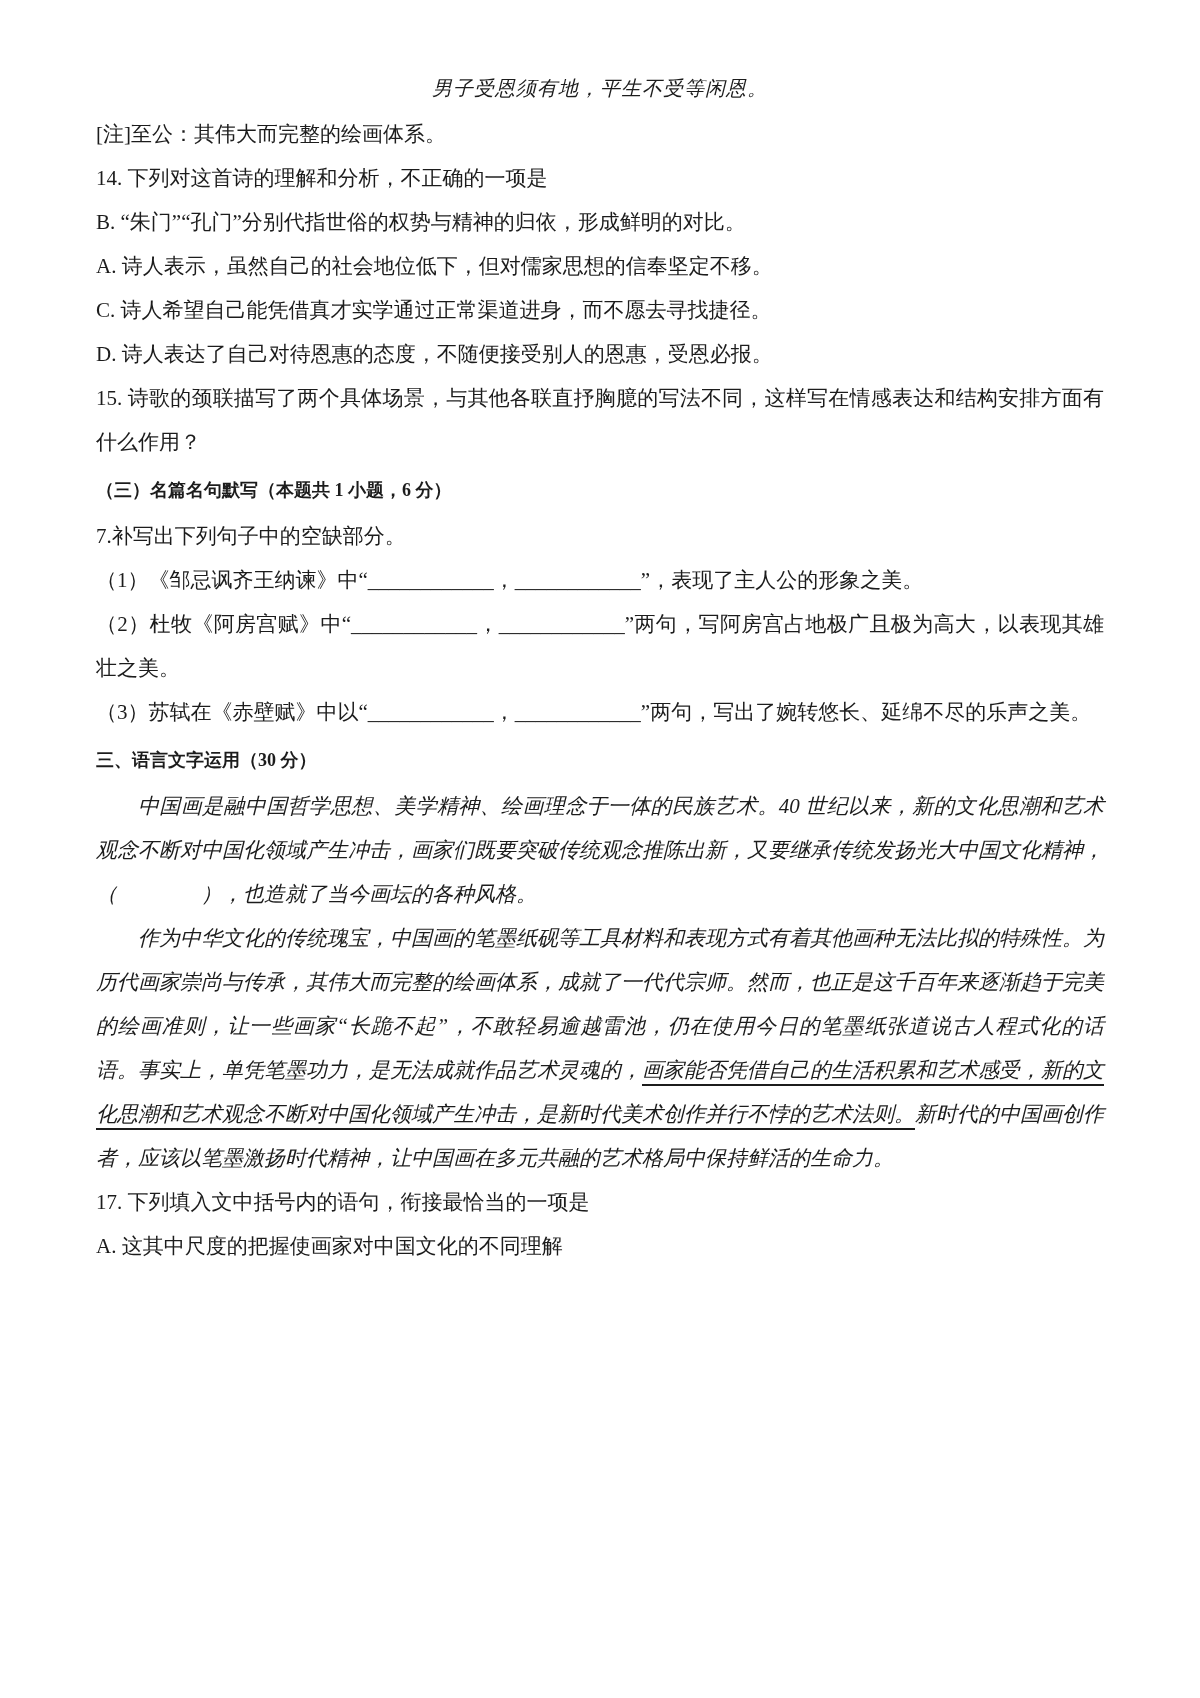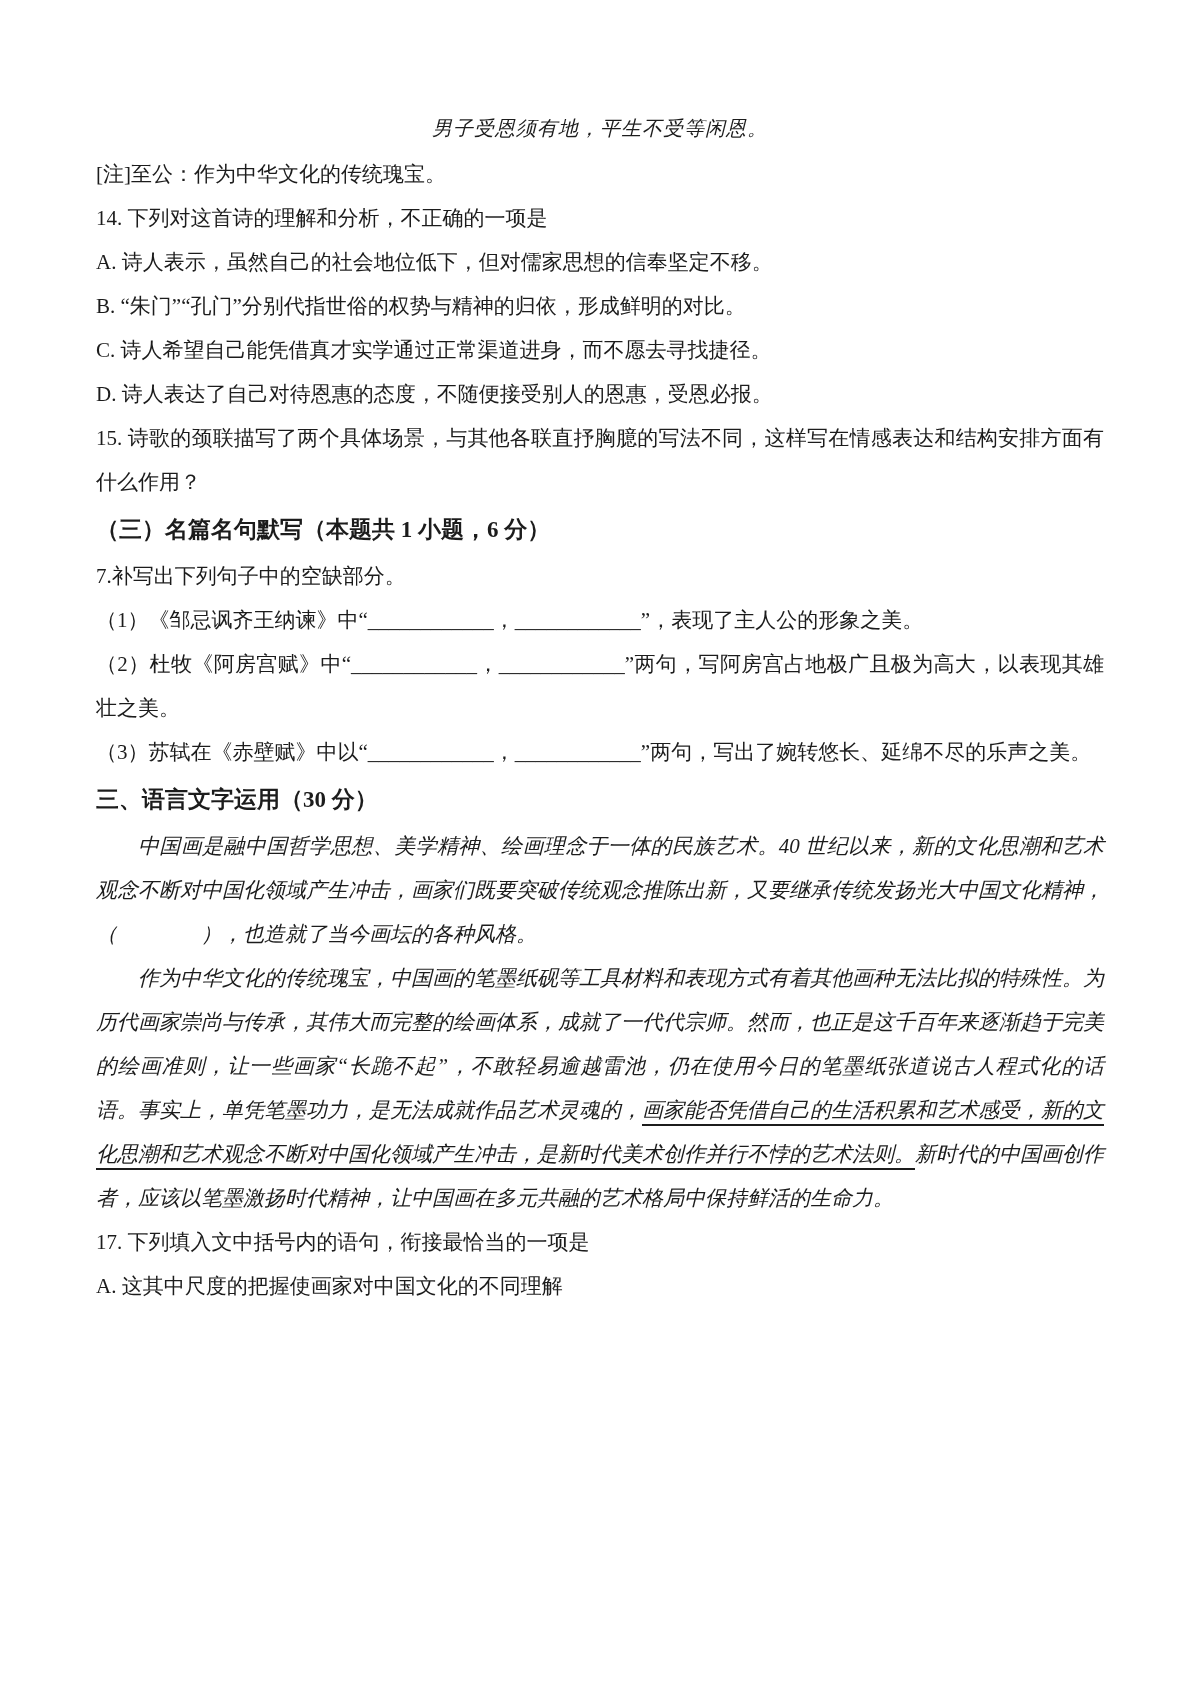--- a/index.html
+++ b/index.html
@@ -7,21 +7,21 @@
     padding: 0;
     background: #ffffff;
   }
   .page {
     position: relative;
     width: 1200px;
     height: 1698px;
     margin: 0 auto;
     background: #ffffff;
     box-sizing: border-box;
-    padding: 106px 96px 0 96px;
+    padding: 66px 96px 0 96px;
     font-family: "Liberation Serif", "DejaVu Serif", serif;
     font-size: 21px;
     line-height: 44px;
     color: #1c1c1c;
     overflow: hidden;
   }
   .page p {
     margin: 0;
     padding: 0;
     text-align: justify;
@@ -30,21 +30,21 @@
     text-align: center !important;
     font-style: italic;
     font-size: 20px;
     letter-spacing: 1px;
   }
   .note-line {
     margin-top: 2px !important;
   }
   .heading {
     font-weight: bold;
-    font-size: 23px;
+    font-size: 18px;
     margin-top: 4px !important;
     margin-bottom: 2px !important;
     text-align: center;
   }
   .q-line {
     text-align: left;
   }
   .passage-para {
     font-style: italic;
     text-indent: 2em;
@@ -55,25 +55,25 @@
     text-decoration-thickness: 1.5px;
   }
 </style>
 </head>
 <body>
 
 <div class="page">
 
   <p class="poem-line">男子受恩须有地，平生不受等闲恩。</p>
 
-  <p class="note-line q-line">[注]至公：作为中华文化的传统瑰宝。</p>
+  <p class="note-line q-line">[注]至公：其伟大而完整的绘画体系。</p>
 
   <p class="q-line">14. 下列对这首诗的理解和分析，不正确的一项是</p>
+  <p class="q-line">B. “朱门”“孔门”分别代指世俗的权势与精神的归依，形成鲜明的对比。</p>
   <p class="q-line">A. 诗人表示，虽然自己的社会地位低下，但对儒家思想的信奉坚定不移。</p>
-  <p class="q-line">B. “朱门”“孔门”分别代指世俗的权势与精神的归依，形成鲜明的对比。</p>
   <p class="q-line">C. 诗人希望自己能凭借真才实学通过正常渠道进身，而不愿去寻找捷径。</p>
   <p class="q-line">D. 诗人表达了自己对待恩惠的态度，不随便接受别人的恩惠，受恩必报。</p>
 
   <p>15. 诗歌的颈联描写了两个具体场景，与其他各联直抒胸臆的写法不同，这样写在情感表达和结构安排方面有什么作用？</p>
 
   <p class="heading">（三）名篇名句默写（本题共 1 小题，6 分）</p>
 
   <p class="q-line">7.补写出下列句子中的空缺部分。</p>
   <p>（1）《邹忌讽齐王纳谏》中“____________，____________”，表现了主人公的形象之美。</p>
   <p>（2）杜牧《阿房宫赋》中“____________，____________”两句，写阿房宫占地极广且极为高大，以表现其雄壮之美。</p>

